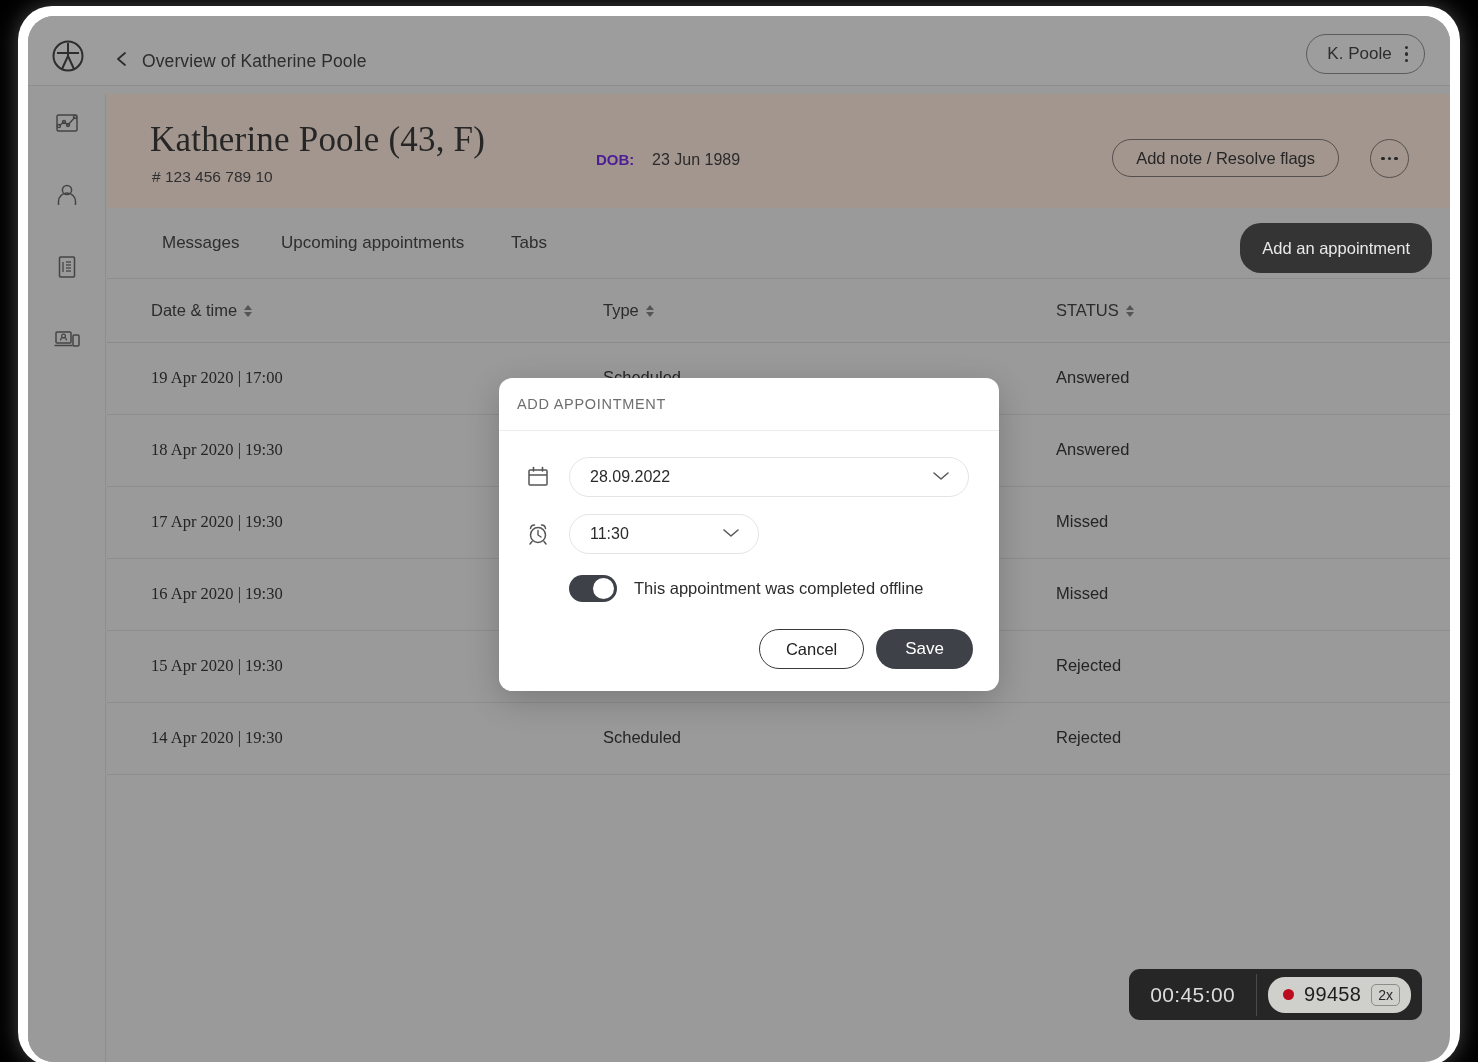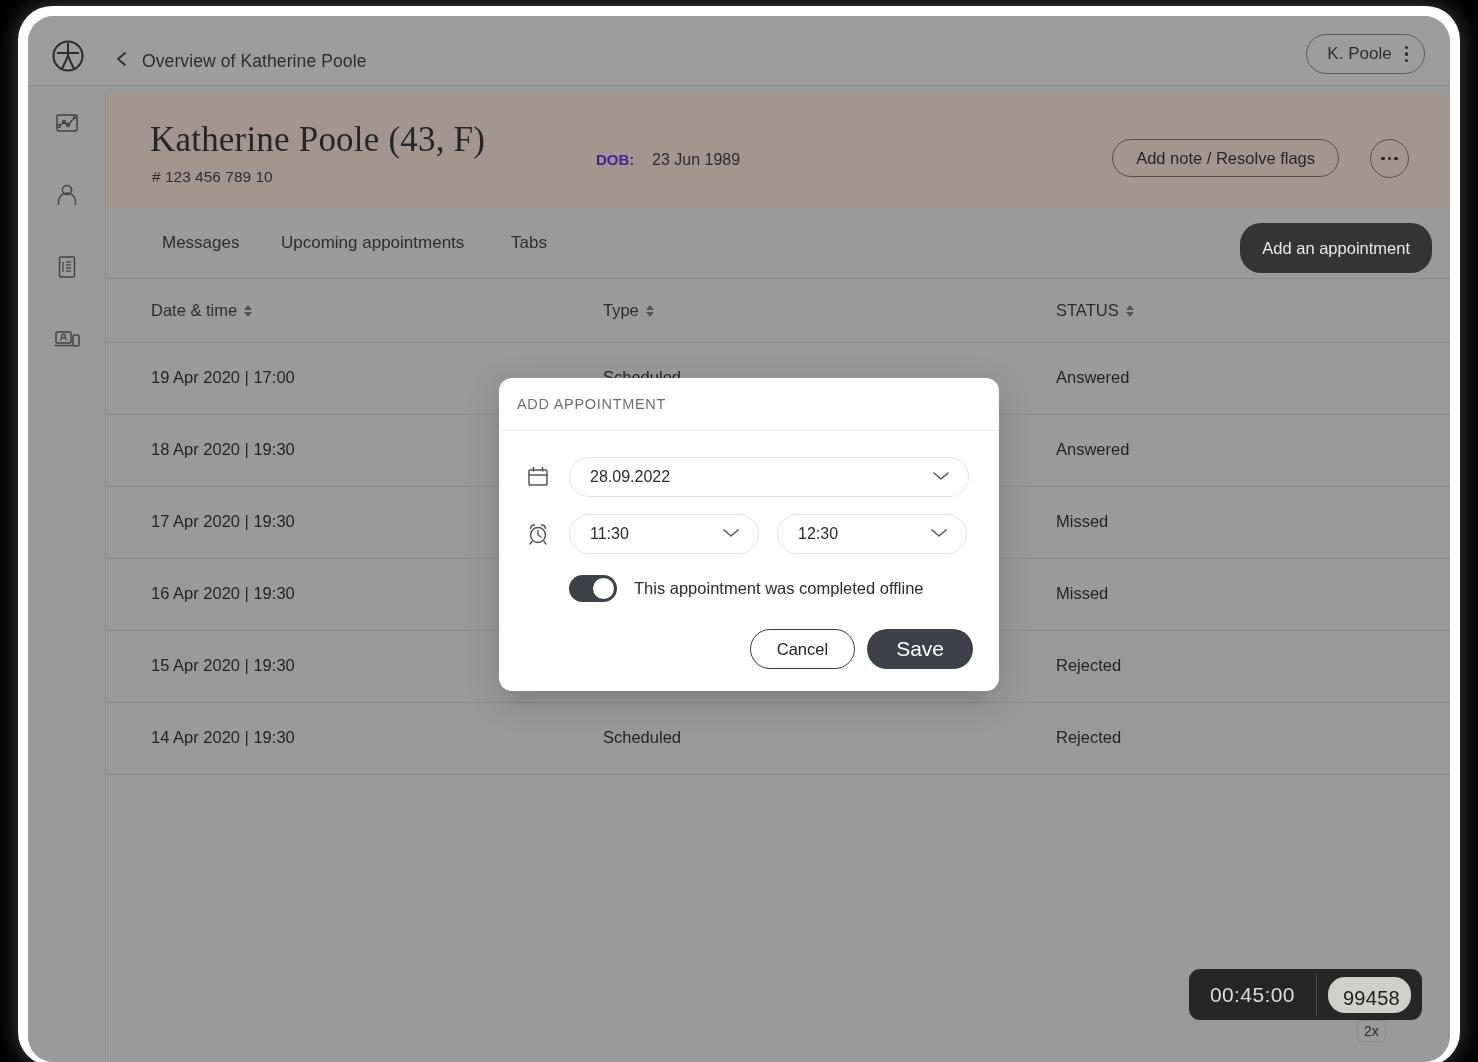--- a/index.html
+++ b/index.html
@@ -286,21 +286,21 @@
     border-bottom: 1px solid #8d8d8d;
     box-sizing: border-box;
   }
   .cell {
     position: absolute;
     top: 25px;
     font-size: 16.5px;
     color: #242424;
     white-space: nowrap;
   }
-  .c-date { left: 44px; }
+  .c-date { left: 44px; font-family: Liberation Serif, serif; }
   .c-type { left: 496px; }
   .c-status { left: 949px; }
 
   
   .modal {
     position: absolute;
     left: 471px;
     top: 362px;
     width: 500px;
     background: #ffffff;
@@ -402,21 +402,21 @@
     color: #222;
     display: flex;
     align-items: center;
     box-sizing: border-box;
   }
   .btn-save {
     height: 40px;
     padding: 0 29px;
     border-radius: 20px;
     background: #3e4248;
-    font-size: 21px;
+    font-size: 17px;
     color: #ffffff;
     display: flex;
     align-items: center;
     box-sizing: border-box;
   }
 
   
   .recorder {
     position: absolute;
     right: 28px;
@@ -446,21 +446,20 @@
   }
   .rec-chip {
     background: #cfcfcb;
     border-radius: 17px;
     height: 36px;
     display: flex;
     align-items: center;
     gap: 10px;
     padding: 0 11px 0 15px;
     box-sizing: border-box;
-    flex-direction: column;
   }
   .rec-dot {
     width: 11px; height: 11px;
     border-radius: 50%;
     background: #bb0b1e;
     display: block;
   }
   .rec-id {
     font-size: 20px;
     color: #1d1d1d;
@@ -669,28 +668,20 @@
           </span>
           <div class="time-pair">
             <div class="select-box half">
               <span class="select-value">11:30</span>
               <span>
                 <svg width="18" height="12" viewBox="0 0 18 12">
                   <polyline points="2,3 9,9 16,3" fill="none" stroke="#5a5a5a" stroke-width="1.6" stroke-linecap="round" stroke-linejoin="round"></polyline>
                 </svg>
               </span>
             </div>
-            <div class="select-box half">
-              <span class="select-value">12:30</span>
-              <span>
-                <svg width="18" height="12" viewBox="0 0 18 12">
-                  <polyline points="2,3 9,9 16,3" fill="none" stroke="#5a5a5a" stroke-width="1.6" stroke-linecap="round" stroke-linejoin="round"></polyline>
-                </svg>
-              </span>
-            </div>
           </div>
         </div>
 
         <div class="toggle-row">
           <span class="toggle">
               <span class="knob"></span>
             </span>
           <span class="toggle-label">This appointment was completed offline</span>
         </div>
 

